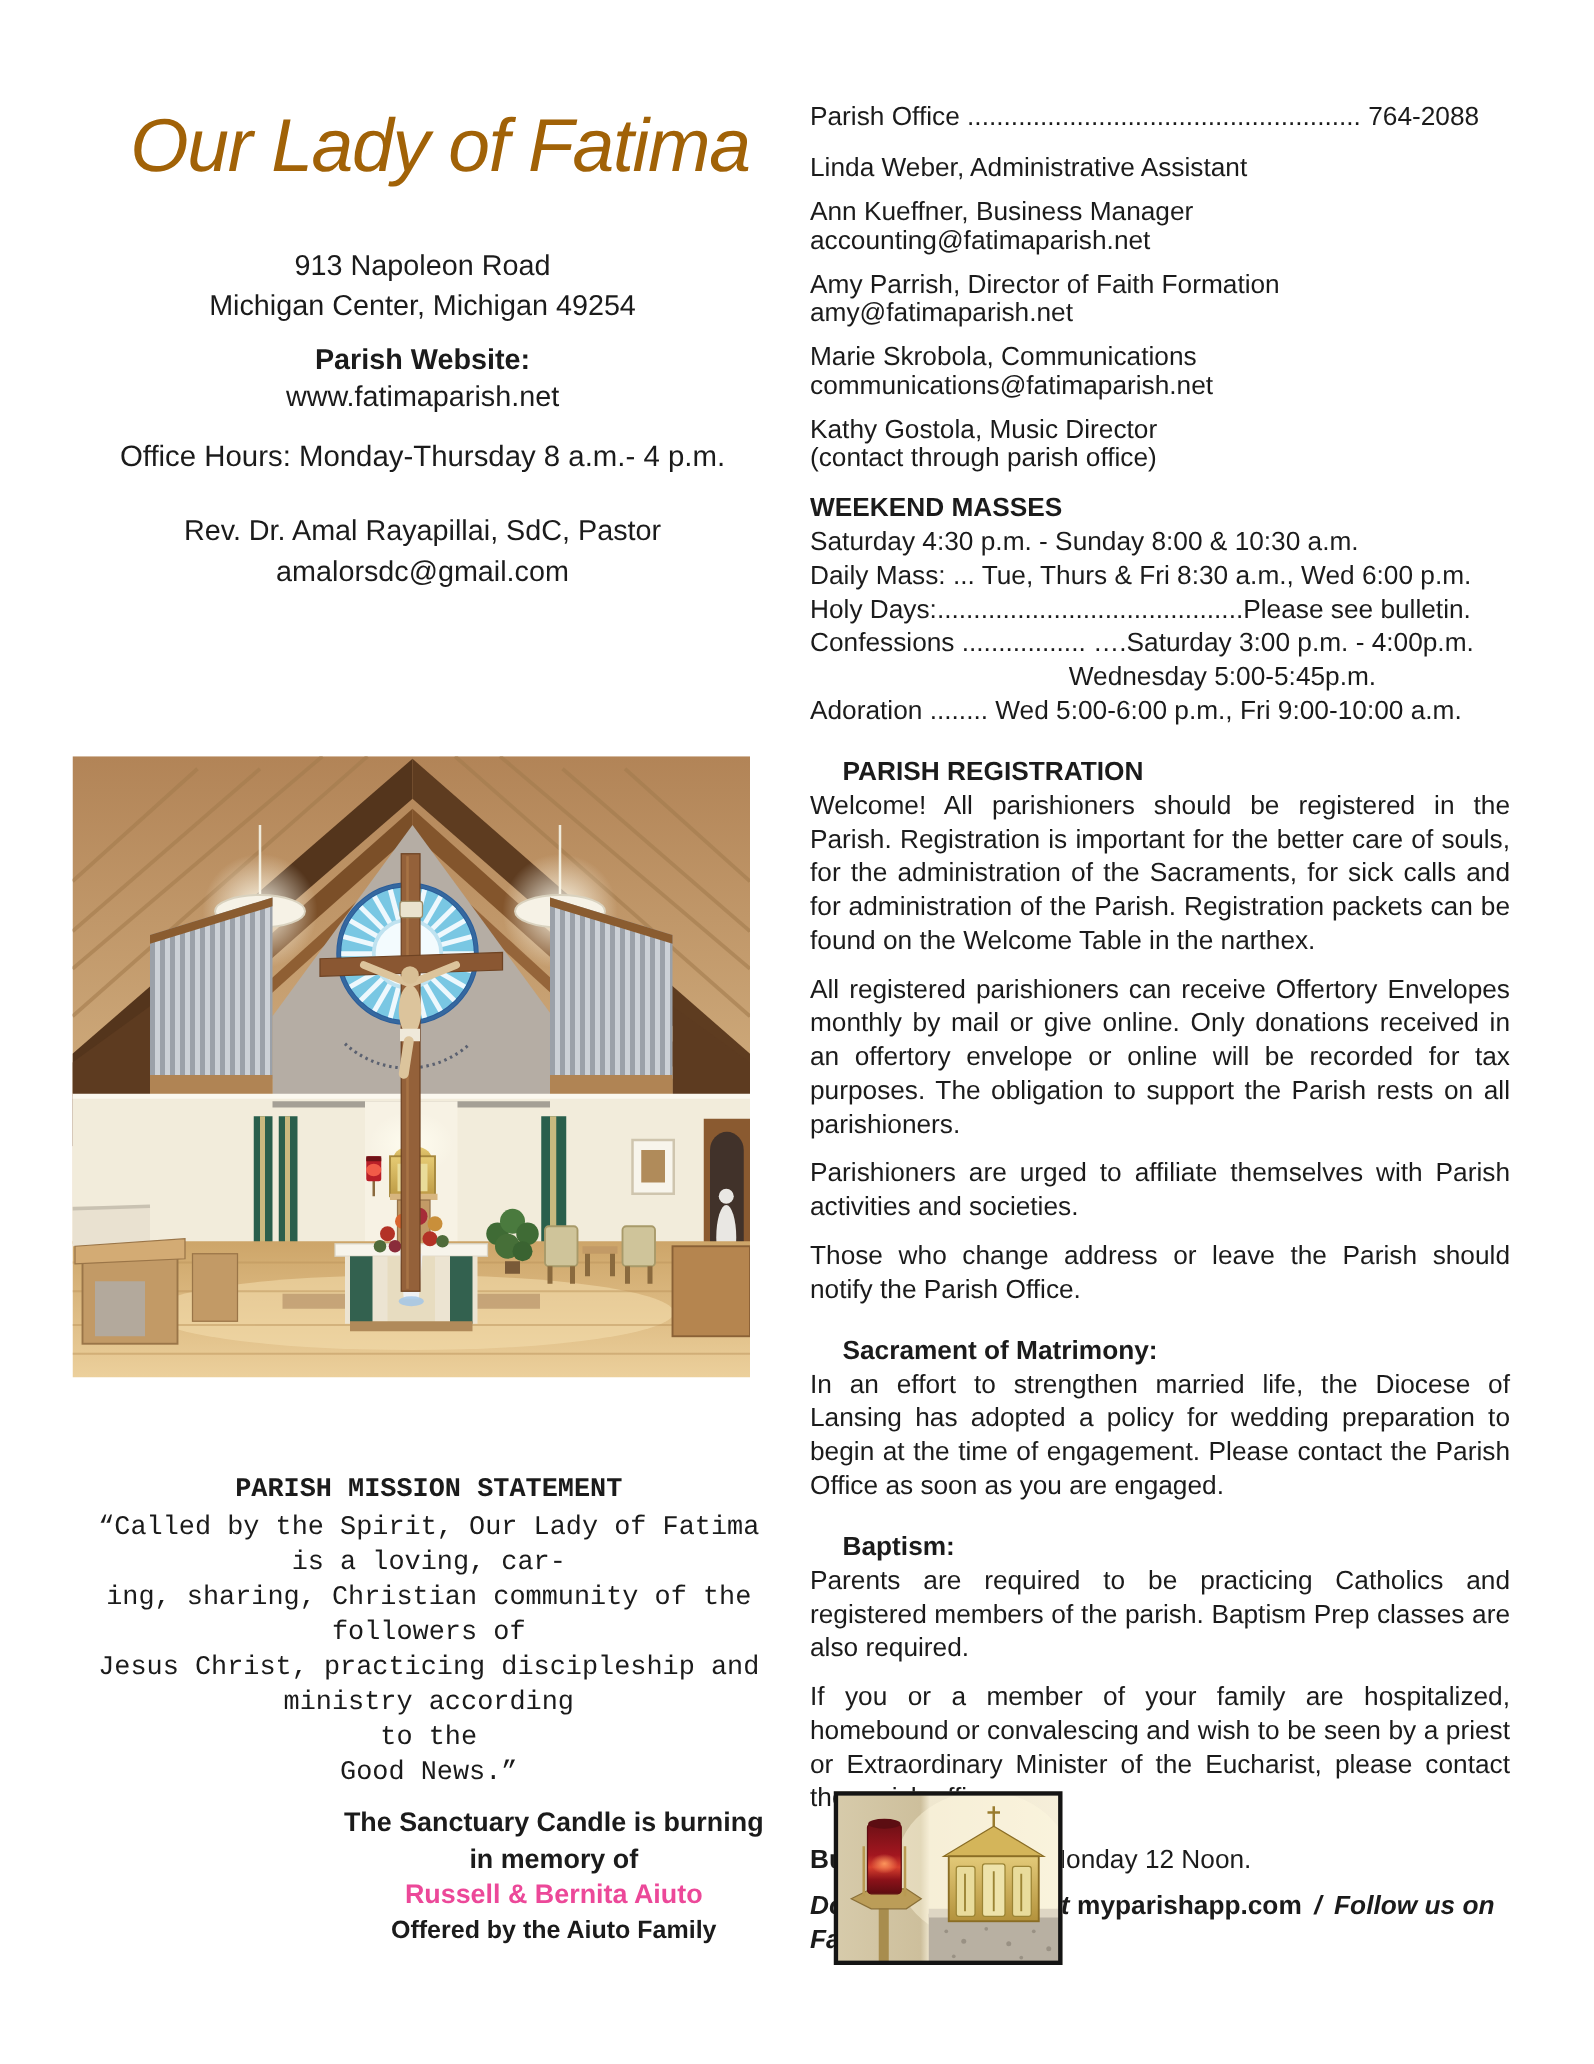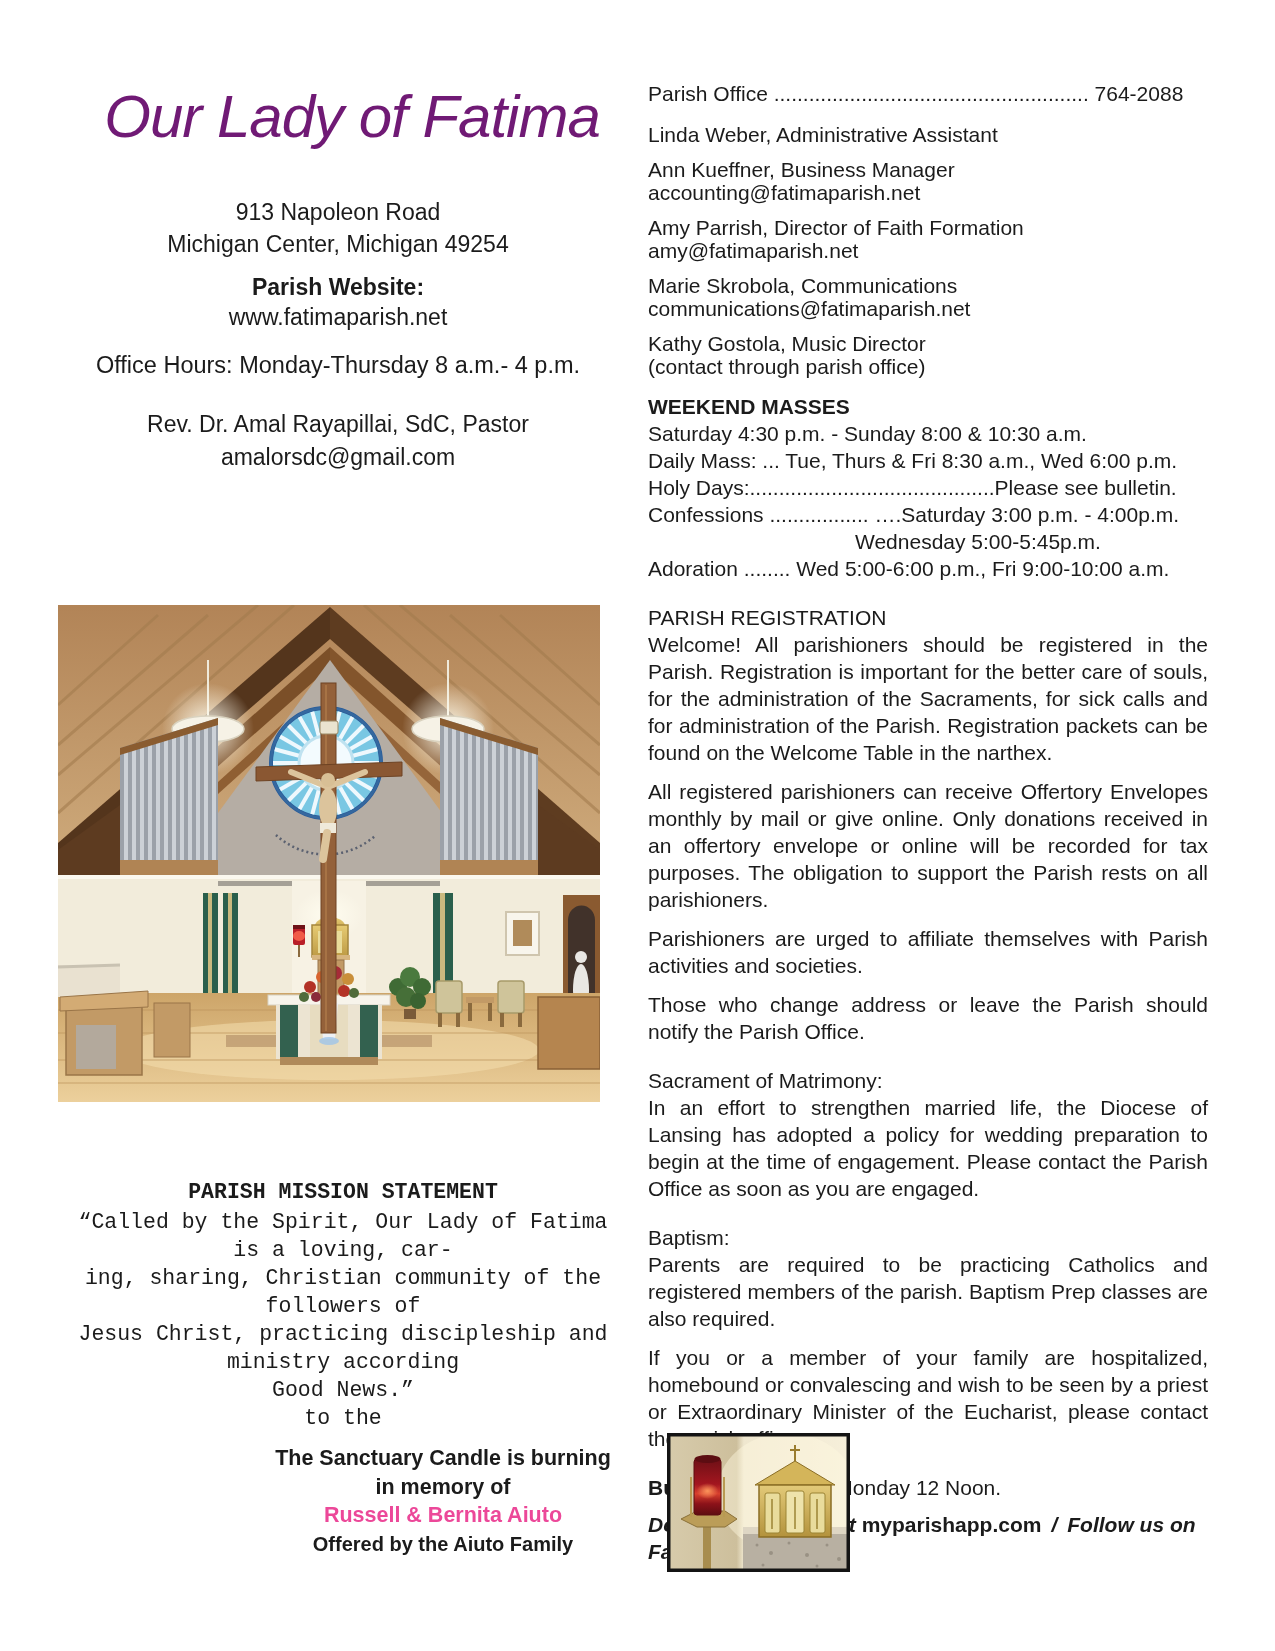--- a/index.html
+++ b/index.html
@@ -1,41 +1,41 @@
 <!DOCTYPE html>
 <html><head>
 <meta charset="utf-8">
 <style>
   html,body{margin:0;padding:0;background:#ffffff;}
   .page{position:relative;width:1275px;height:1651px;background:#ffffff;overflow:hidden;
         font-family:"Liberation Sans",sans-serif;color:#1b1b1b;}
   .abs{position:absolute;}
   
   .title{left:52px;top:84px;width:600px;text-align:center;font-style:italic;
-         font-size:60px;letter-spacing:-1px;line-height:1.1;color:#701a75;}
+         font-size:60px;letter-spacing:-1px;line-height:1.1;color:#a16207;}
   .addr{left:57px;top:196px;width:562px;text-align:center;font-size:23px;line-height:32px;}
   .site{left:57px;top:272px;width:562px;text-align:center;font-size:23px;line-height:30px;}
   .site .b{font-weight:bold;}
   .hours{left:57px;top:352px;width:562px;text-align:center;font-size:23.5px;}
   .pastor{left:57px;top:408px;width:562px;text-align:center;font-size:23px;line-height:33px;}
   .photo{left:58px;top:605px;width:542px;height:497px;}
   .mission{left:75px;top:1178px;width:536px;text-align:center;font-size:21.5px;line-height:28px;font-family:Liberation Mono, monospace;}
   .mission .head{font-weight:bold;margin-bottom:2px;}
   .candle{left:255px;top:1444px;width:376px;text-align:center;font-size:21.5px;
           line-height:28.5px;font-weight:bold;}
   .candle .red{color:#ec4899;}
   .candle .small{font-size:20px;}
   
   .rcol{left:648px;top:80px;width:560px;font-size:21px;line-height:27px;}
   .phone{margin-bottom:16px;}
   .staff-entry{line-height:23px;margin-bottom:12px;}
   .masses{margin-top:15px;}
   .masses .head{font-weight:bold;}
   .masses .indent{padding-left:207px;}
-  .sect-head{font-weight:normal;margin-top:22px;}
+  .sect-head{font-weight:bold;margin-top:22px;margin-left:26px;}
   .para{text-align:justify;margin-top:0;margin-bottom:12px;}
   .bulletin{margin-top:22px;}
   .bulletin .lbl{font-weight:bold;}
   .appline{margin-top:10px;font-weight:bold;font-style:italic;}
   .appline .upright{font-style:normal;}
   .gap6{display:inline-block;width:6px;}
   .gap10{display:inline-block;width:10px;}
   .photo2{left:667px;top:1433px;width:183px;height:139px;}
   svg{display:block;}
 </style>
@@ -313,22 +313,22 @@
         </g>
       </g>
     </svg>
   </div>
 
   <div class="abs mission">
     <div class="head">PARISH MISSION STATEMENT</div>
     <div>“Called by the Spirit, Our Lady of Fatima is a loving, car-</div>
     <div>ing, sharing, Christian community of the followers of</div>
     <div>Jesus Christ, practicing discipleship and ministry according</div>
+    <div>to the</div>
     <div>Good News.”</div>
-    <div>to the</div>
   </div>
 
   <div class="abs candle">
     <div>The Sanctuary Candle is burning</div>
     <div>in memory of</div>
     <div class="red">Russell &amp; Bernita Aiuto</div>
     <div class="small">Offered by the Aiuto Family</div>
   </div>
 
   <div class="abs rcol">

